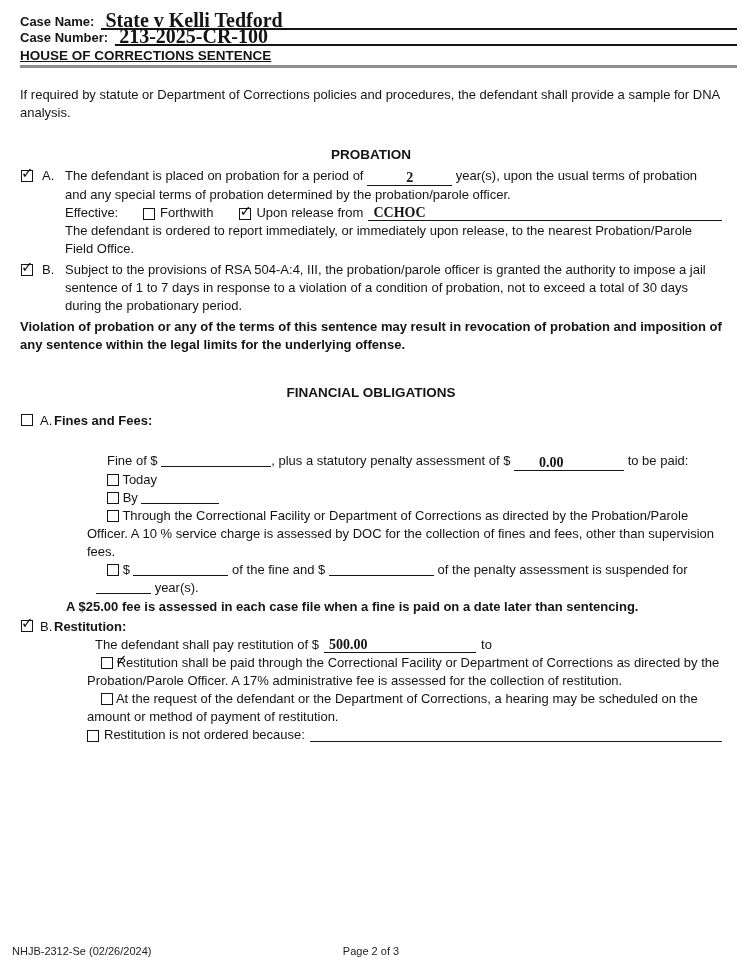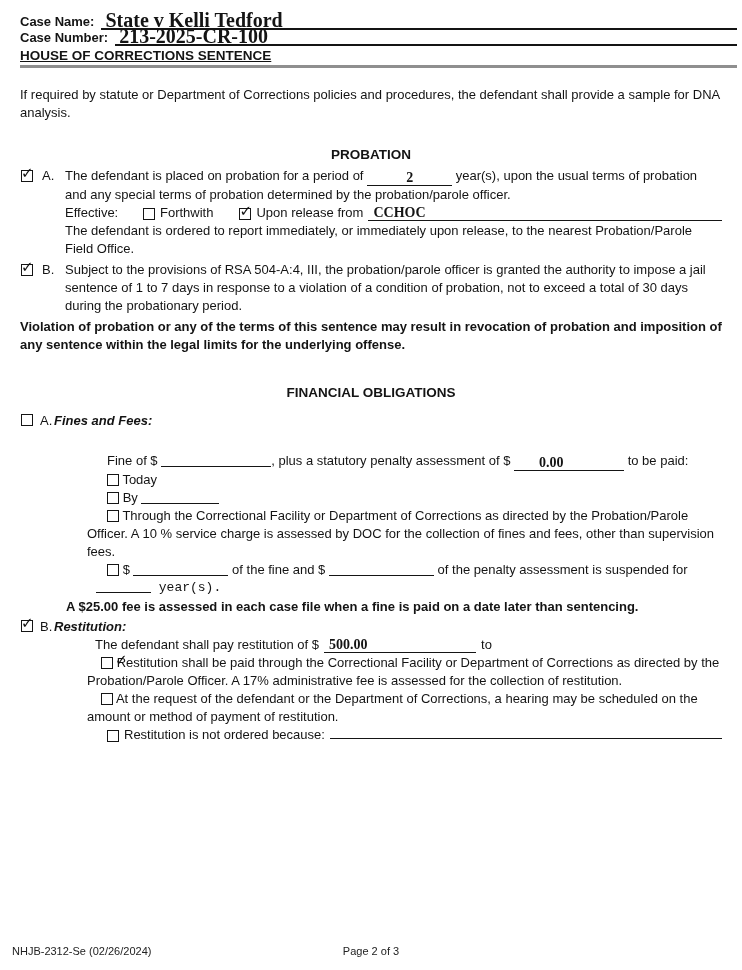--- a/index.html
+++ b/index.html
@@ -36,21 +36,21 @@
     font-size:15px; font-weight:bold; color:#111;
     font-family:"DejaVu Sans", sans-serif; line-height:15px;
   }
   .bl { display:inline-block; border-bottom:1.5px solid #151515; height:13px; vertical-align:-2px; }
   .fillline {
     display:inline-block; border-bottom:1.5px solid #151515; vertical-align:-2px;
     font-family:"Liberation Serif", serif; font-weight:bold; font-size:14px;
     line-height:14px; height:15px; padding-left:5px;
   }
   .fillline.center { text-align:center; padding-left:0; }
-  .bold { font-weight:bold;font-style:italic; }
+  .bold { font-weight:bold; }
 
   
   .p-item { position:relative; padding-left:45px; margin-top:3px; }
   .p-item > .cb { position:absolute; left:1px; top:3px; }
   .p-item .letter { position:absolute; left:22px; top:0; }
   .eff-row { display:flex; align-items:baseline; }
   .eff-row .cb { align-self:center; margin-top:1px; }
   .eff-label { width:78px; flex:none; }
   .gap5 { margin-left:5px; }
   .gap26 { margin-left:26px; }
@@ -59,26 +59,26 @@
 
   
   .f-item { position:relative; padding-left:34px; margin-top:2px; }
   .f-item > .cb { position:absolute; left:1px; top:2px; }
   .f-item .letter { position:absolute; left:20px; top:0; }
   .f-sub { margin-left:33px; }
   .ind20 { text-indent:20px; }
   .ind14 { text-indent:14px; }
   .note { margin-left:12px; font-weight:bold; margin-top:1px; }
   .pay-row { display:flex; align-items:baseline; margin-left:8px; white-space:nowrap; }
-  .flex-row { display:flex; align-items:flex-start; margin-left:20px; white-space:nowrap; }
+  .flex-row { display:flex; align-items:center; margin-left:0; white-space:nowrap; }
   .flex-row .cb, .pay-row .cb { align-self:center; margin-top:1px; }
   .w-110 { width:110px;margin-top:24px; } .w-95 { width:95px; } .w-105 { width:105px; }
   .w-78 { width:78px; } .w-85 { width:85px; } .w-55 { width:55px; }
   .w-152 { width:152px; }
-  .yearline { margin-left:9px;font-family:Liberation Mono, monospace; }
+  .yearline { margin-left:9px; }
   .fines-block { margin-top:10px; }
 
   
   .footer-left { position:absolute; left:12px; bottom:10px; font-size:11px; color:#222; }
   .footer-center { position:absolute; left:0; right:0; bottom:10px; text-align:center; font-size:11px; color:#222; }
 </style>
 </head>
 <body>
 
 <div class="page">

